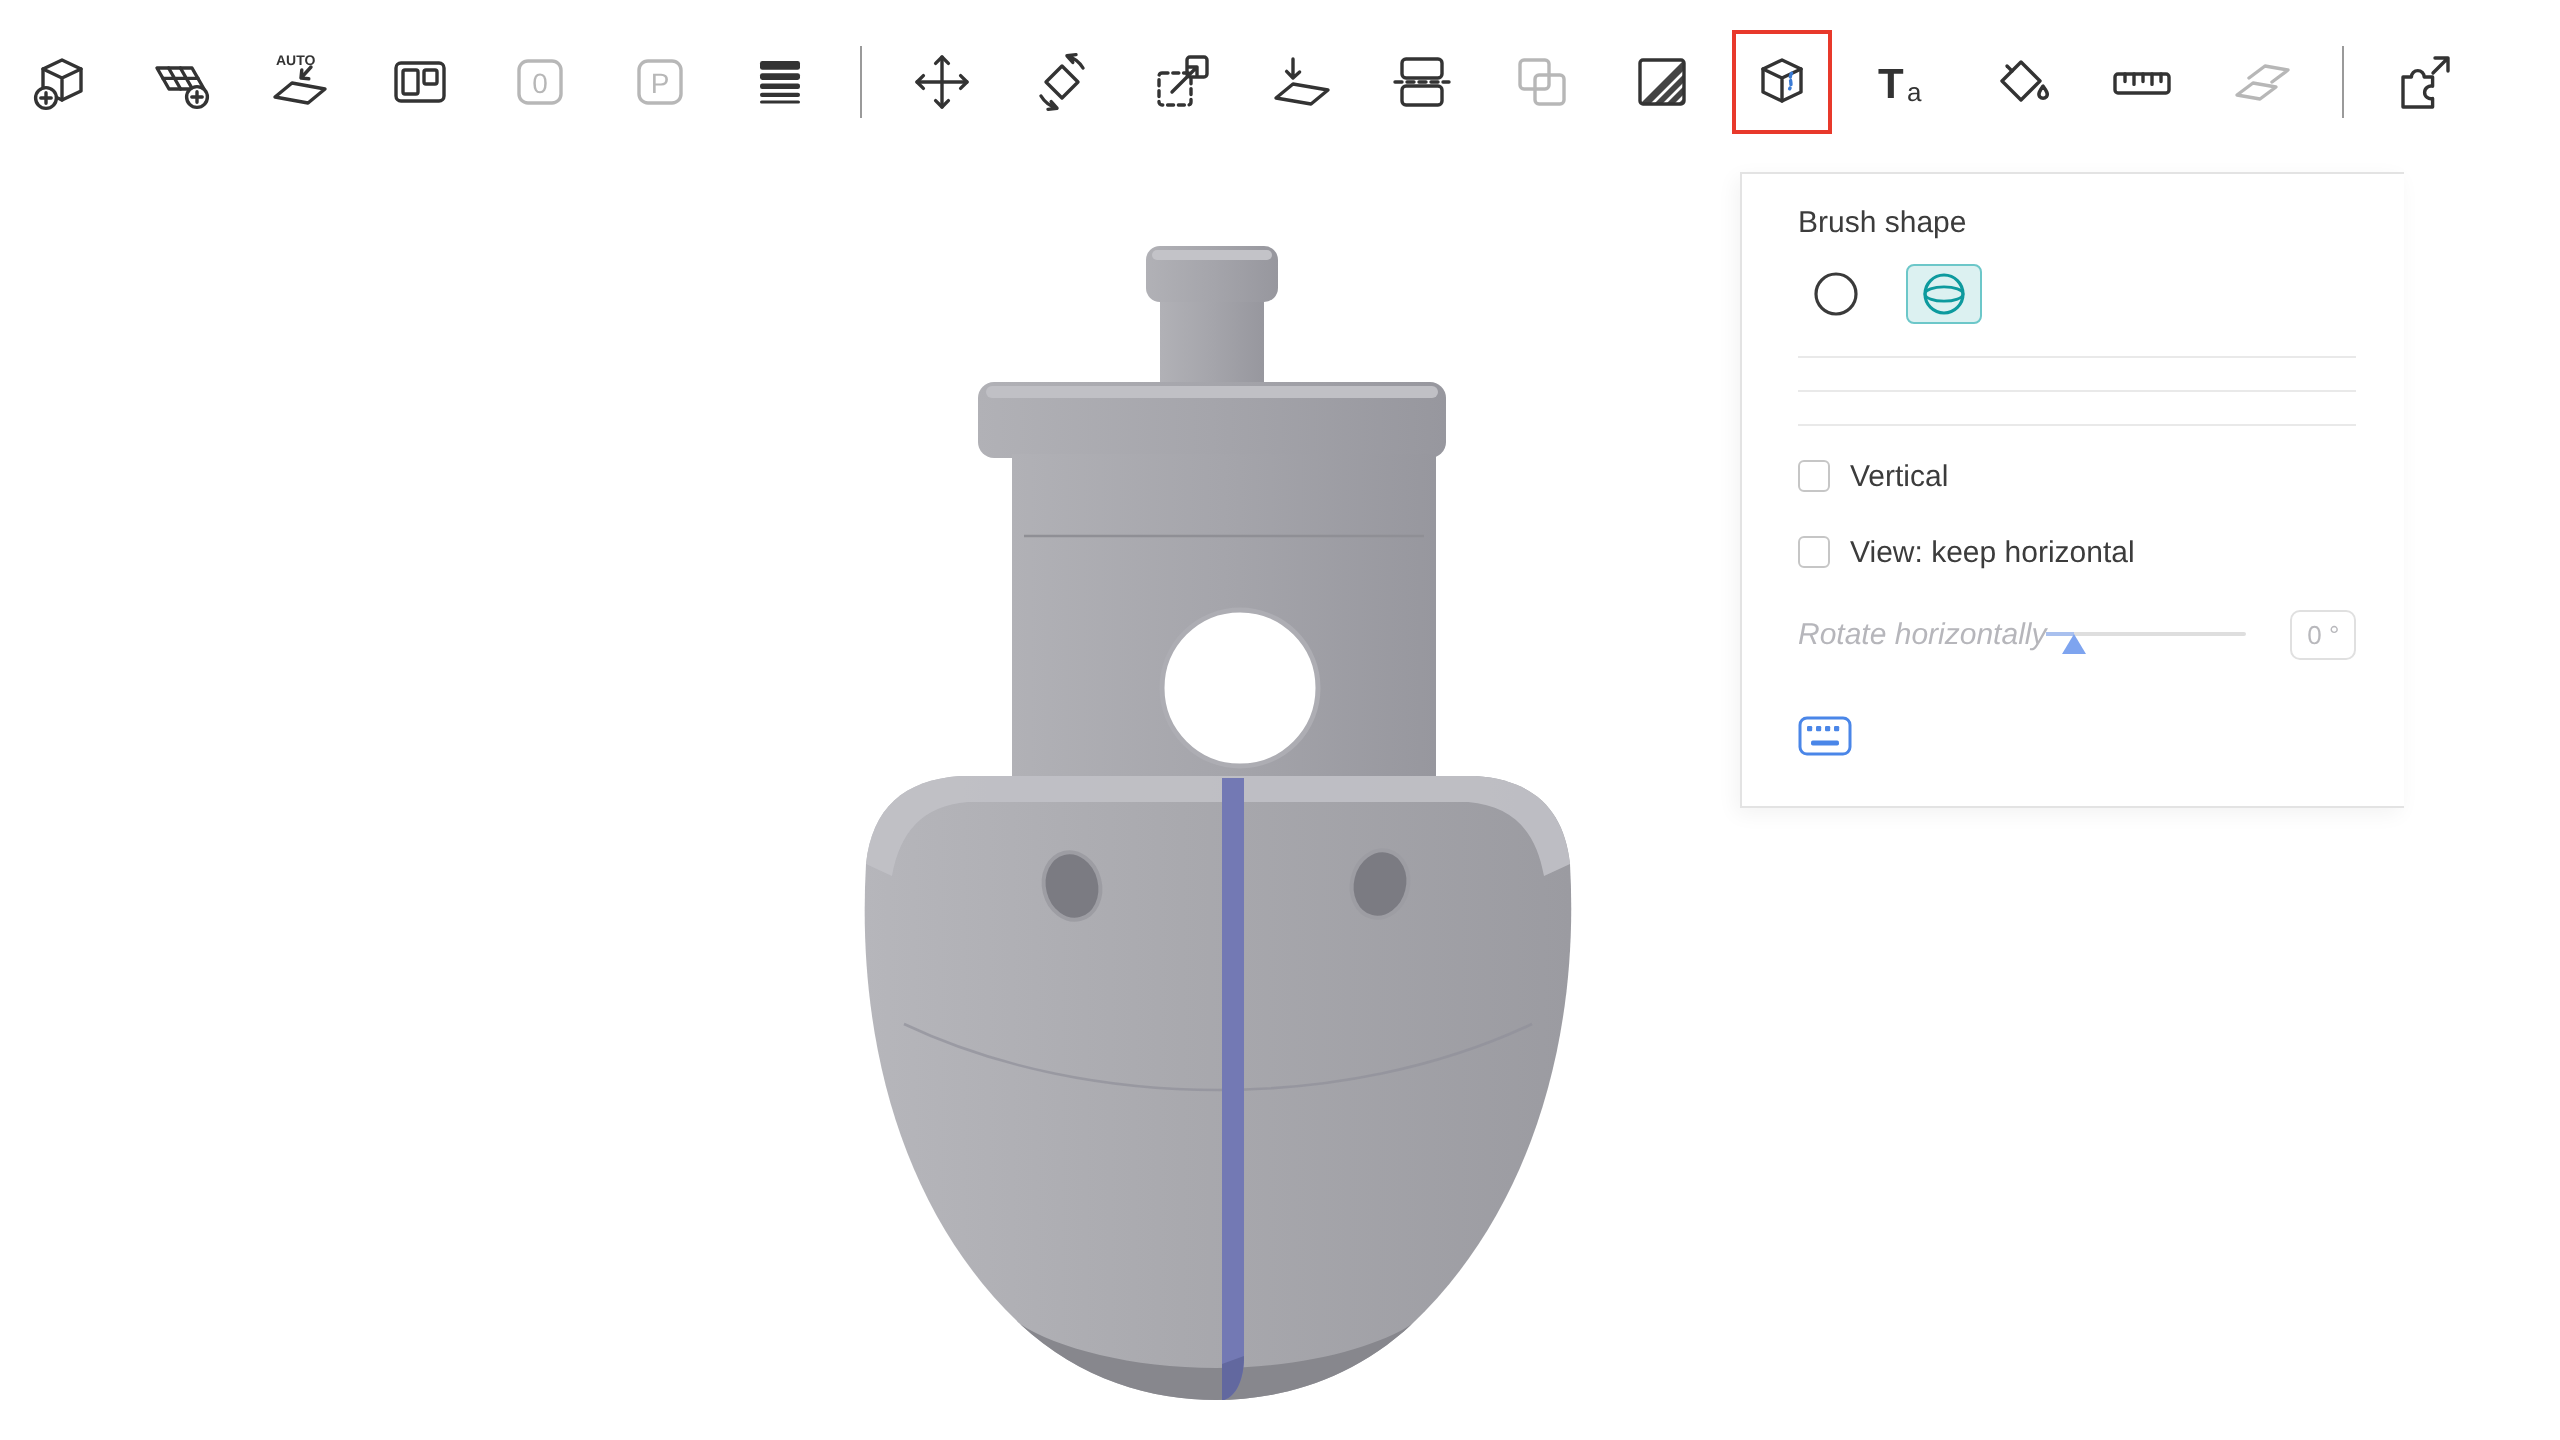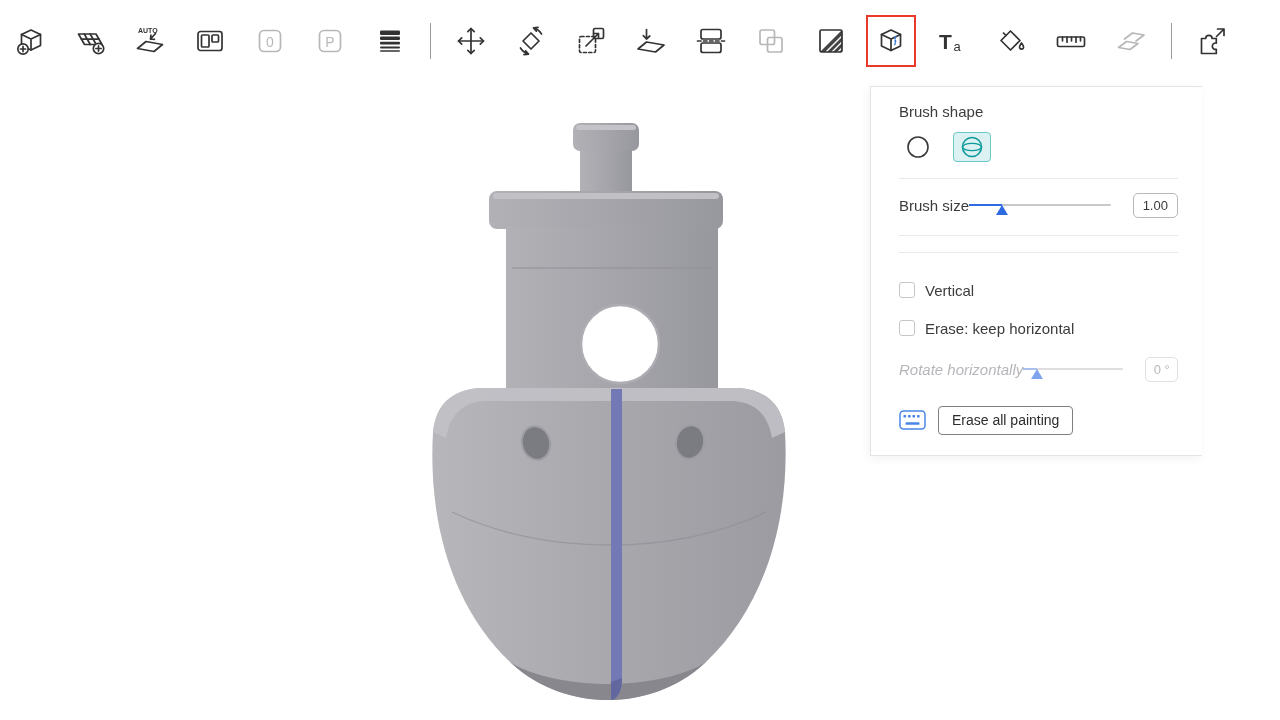--- a/index.html
+++ b/index.html
@@ -44,21 +44,21 @@
   .ctl-row.disabled .sl-thumb { border-bottom-color:#7ea4ef; }
   .valbox { width:48px; height:25px; border:1px solid #b9b9b9; border-radius:5px;
             font-size:13px; line-height:23px; text-align:center; color:#3c3c3c; background:#fff; }
   .valbox.disabled { border-color:#e0e0e0; color:#b8b8bc; }
   .check-row { display:flex; align-items:center; gap:10px; height:18px; }
   .checkbox { width:16px; height:16px; border:1px solid #c6c6c6; border-radius:3px; background:#fff; cursor:pointer; }
   .btn-row { display:flex; align-items:center; gap:12px; margin-top:22px; height:30px; }
   .kbd-btn { display:flex; align-items:center; cursor:pointer; }
   .erase-btn { height:29px; padding:0 13px; background:#fff; border:1px solid #7f7f7f; border-radius:4px;
                font-size:14px; color:#2d2d2d; cursor:pointer; font-family:"Liberation Sans",sans-serif; }
-  .mt16 { margin-top:28px; } .mt20 { margin-top:20px; } .mt18 { margin-top:18px; }
+  .mt16 { margin-top:16px; } .mt20 { margin-top:20px; } .mt18 { margin-top:18px; }
 </style>
 </head>
 <body>
 
 <div class="toolbar">
 
   <div class="tool">
     <svg viewBox="0 0 36 36">
       <path d="M9.5 11.5 L19 7 L28.5 11.5 V22.5 L19 27 L9.5 22.5 Z"></path>
       <path d="M9.5 11.5 L19 16 L28.5 11.5 M19 16 V27"></path>
@@ -278,43 +278,34 @@
     <div class="shape-opt selected">
       <svg width="26" height="26" viewBox="0 0 26 26">
         <circle cx="13" cy="13" r="9.5" stroke="#0d9a9e" stroke-width="1.6" fill="none"></circle>
         <ellipse cx="13" cy="13" rx="9.5" ry="3.6" stroke="#0d9a9e" stroke-width="1.4" fill="none"></ellipse>
       </svg>
     </div>
   </div>
 
   <div class="p-divider"></div>
 
-  <div class="ctl-row">
-    <span class="p-label">Brush size</span>
-    <div class="slider">
-      <div class="sl-track"></div>
-        <div class="sl-fill" style="width: 23%;"></div>
-        <div class="sl-thumb" style="left: 23%;"></div>
-    </div>
-    <div class="valbox">1.00</div>
-  </div>
 
   <div class="p-divider"></div>
 
 
   <div class="p-divider"></div>
 
   <div class="check-row mt16">
     <div class="checkbox"></div>
     <span class="p-label">Vertical</span>
   </div>
 
   <div class="check-row mt20">
     <div class="checkbox"></div>
-    <span class="p-label">Erase: keep horizontal</span>
+    <span class="p-label">View: keep horizontal</span>
   </div>
 
   <div class="ctl-row disabled mt18">
     <span class="p-label disabled">Rotate horizontally</span>
     <div class="slider">
       <div class="sl-track"></div>
         <div class="sl-fill" style="width: 14%;"></div>
         <div class="sl-thumb" style="left: 14%;"></div>
     </div>
     <div class="valbox disabled">0 °</div>
@@ -326,15 +317,14 @@
         <rect x="1" y="1" width="25" height="18" rx="3.5" stroke="#4a86e8" fill="none" stroke-width="1.5"></rect>
         <g fill="#4a86e8" stroke="none">
           <rect x="4.5" y="5" width="2.6" height="2.6" rx="0.6"></rect>
           <rect x="9" y="5" width="2.6" height="2.6" rx="0.6"></rect>
           <rect x="13.5" y="5" width="2.6" height="2.6" rx="0.6"></rect>
           <rect x="18" y="5" width="2.6" height="2.6" rx="0.6"></rect>
           <rect x="6.5" y="12.3" width="14" height="2.5" rx="0.9"></rect>
         </g>
       </svg>
     </div>
-    <button class="erase-btn">Erase all painting</button>
   </div>
 </div>
 
 </body></html>

